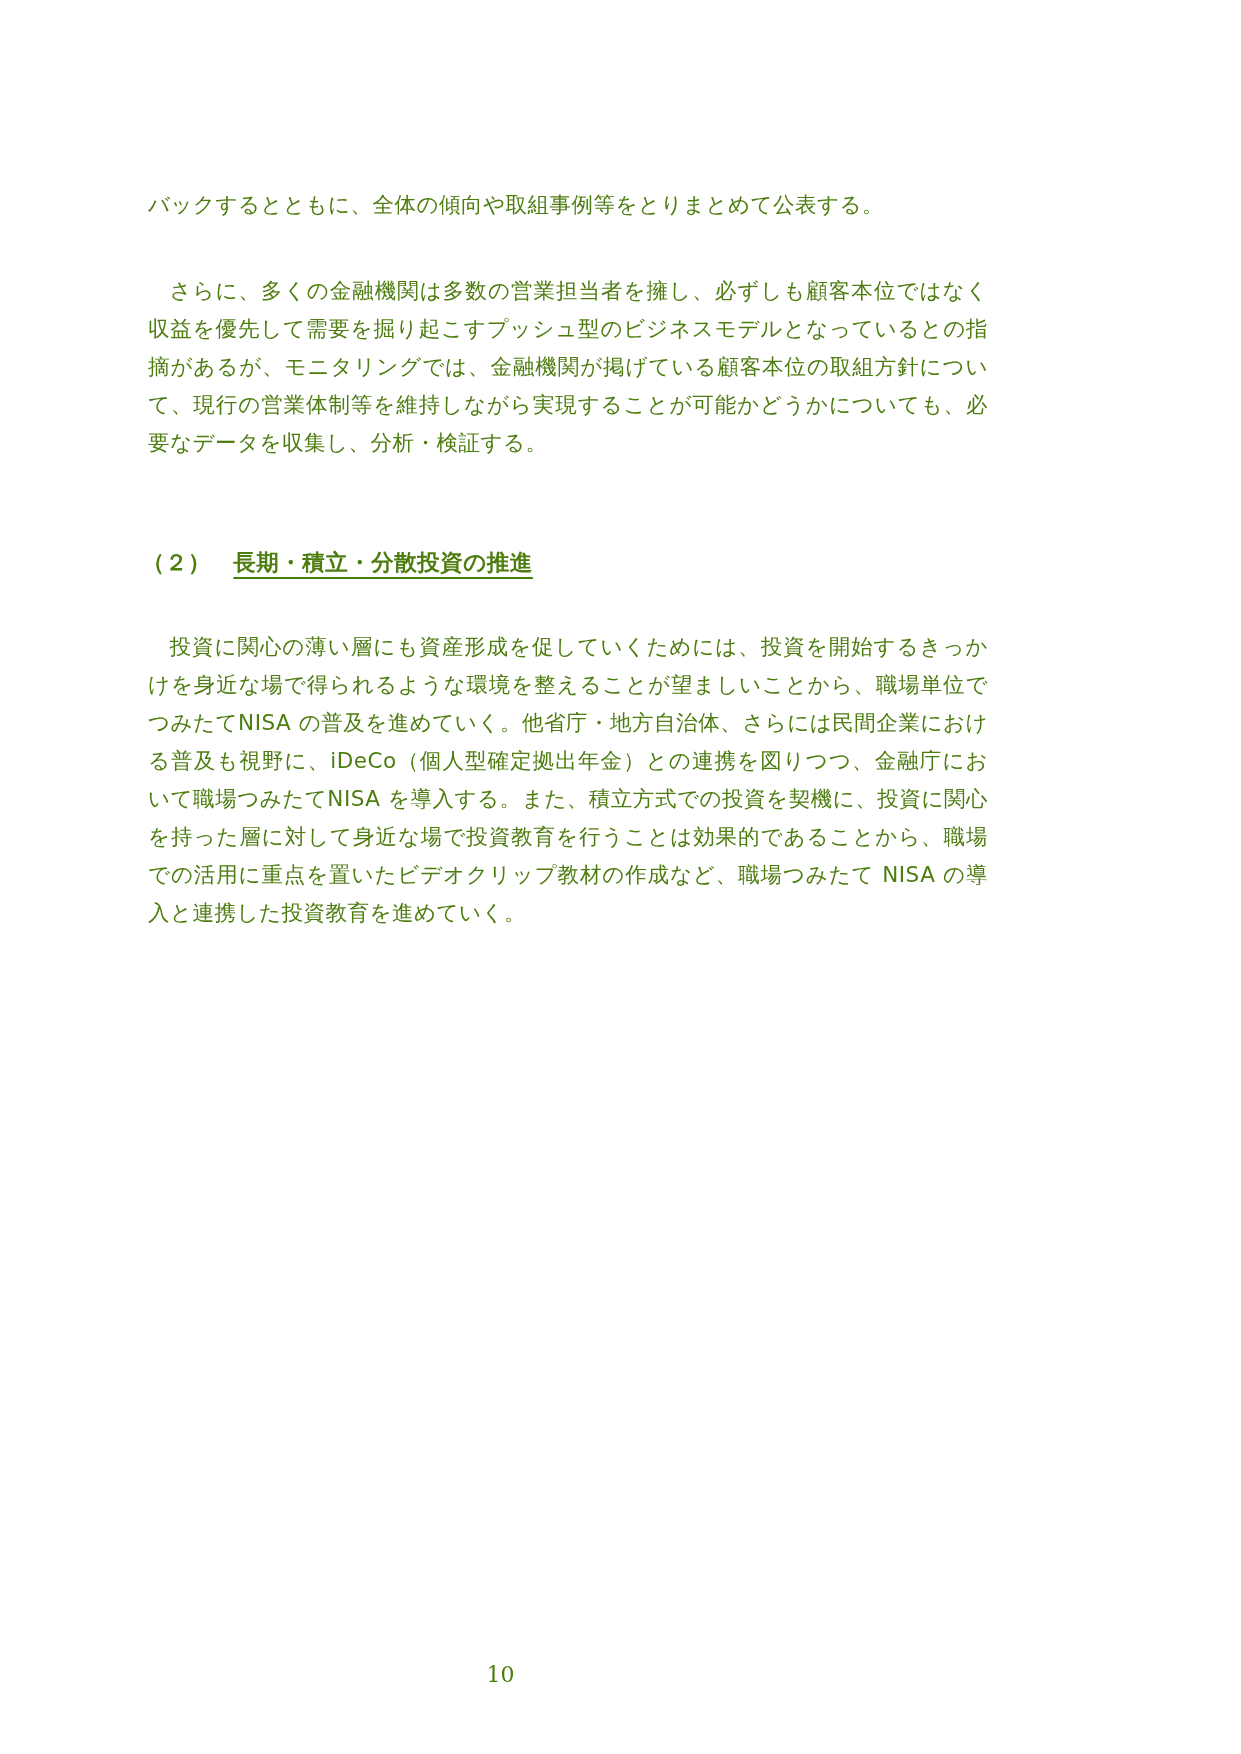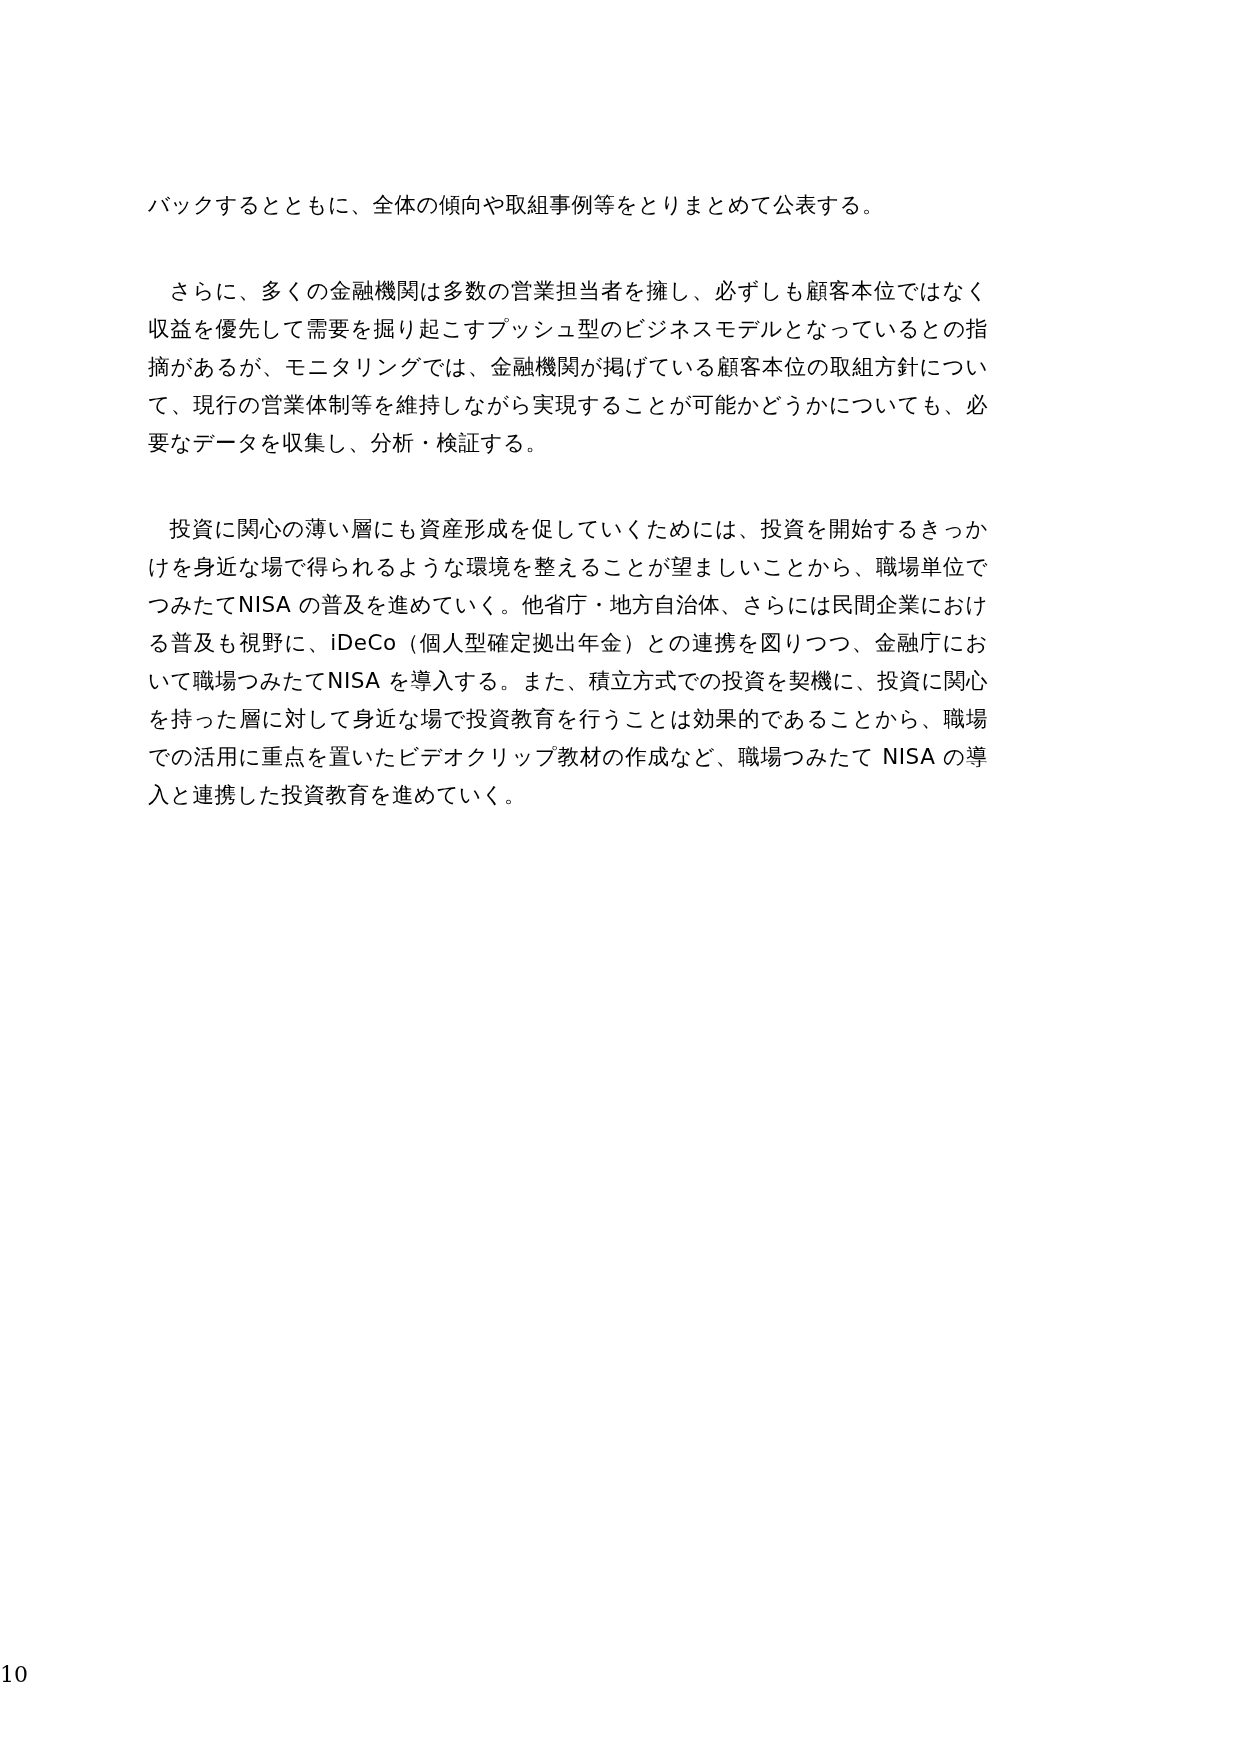--- a/index.html
+++ b/index.html
@@ -5,21 +5,21 @@
   html, body {
     margin: 0;
     padding: 0;
     background: #ffffff;
   }
   .page {
     position: relative;
     width: 1001px;
     height: 1754px;
     background: #ffffff;
-    color: #000000;
+    color: #4d7c0f;
     font-family: "DejaVu Sans", sans-serif;
     overflow: hidden;
   }
   .content {
     position: absolute;
     top: 186px;
     left: 148px;
     width: 840px;
   }
   .para {
@@ -49,35 +49,39 @@
     margin-left: 14px;
     text-decoration: underline;
     text-decoration-thickness: 2px;
     text-underline-offset: 7px;
   }
   .page-number {
     position: absolute;
     bottom: 66px;
     left: 0;
     width: 100%;
-    text-align: left;
+    text-align: center;
     font-family: "DejaVu Serif", serif;
     font-size: 22px;
     line-height: 26px;
   }
 </style>
 </head>
 <body>
 
 <div class="page">
   <div class="content">
 
     <p class="para">バックするとともに、全体の傾向や取組事例等をとりまとめて公表する。</p>
     <p class="para indent">さらに、多くの金融機関は多数の営業担当者を擁し、必ずしも顧客本位ではなく収益を優先して需要を掘り起こすプッシュ型のビジネスモデルとなっているとの指摘があるが、モニタリングでは、金融機関が掲げている顧客本位の取組方針について、現行の営業体制等を維持しながら実現することが可能かどうかについても、必要なデータを収集し、分析・検証する。</p>
 
+    <h2 class="section-heading">
+      <span class="heading-number">（２）</span>
+      <span class="heading-title">長期・積立・分散投資の推進</span>
+    </h2>
 
     <p class="para indent">投資に関心の薄い層にも資産形成を促していくためには、投資を開始するきっかけを身近な場で得られるような環境を整えることが望ましいことから、職場単位でつみたてNISA の普及を進めていく。他省庁・地方自治体、さらには民間企業における普及も視野に、iDeCo（個人型確定拠出年金）との連携を図りつつ、金融庁において職場つみたてNISA を導入する。また、積立方式での投資を契機に、投資に関心を持った層に対して身近な場で投資教育を行うことは効果的であることから、職場での活用に重点を置いたビデオクリップ教材の作成など、職場つみたて NISA の導入と連携した投資教育を進めていく。</p>
 
 
 
   </div>
 
   <div class="page-number">10</div>
 </div>
 

